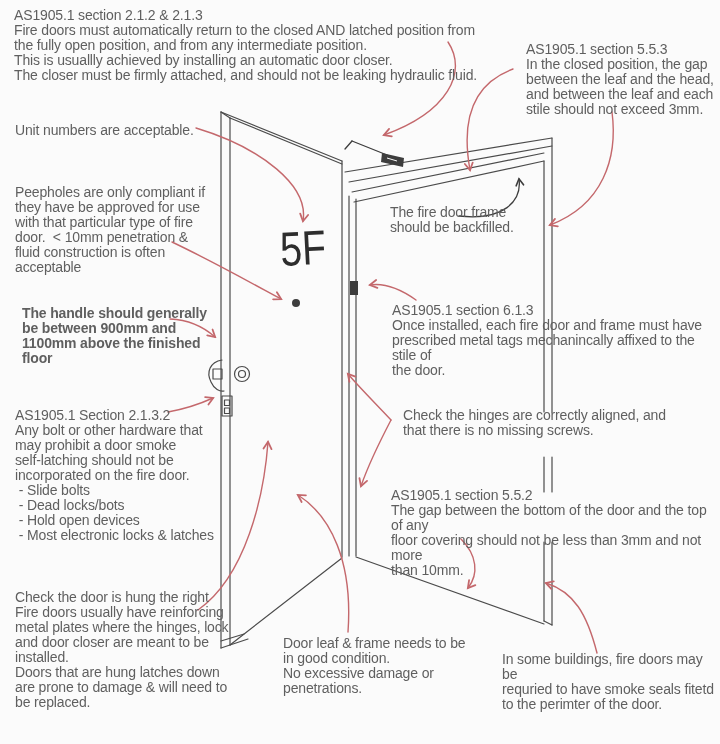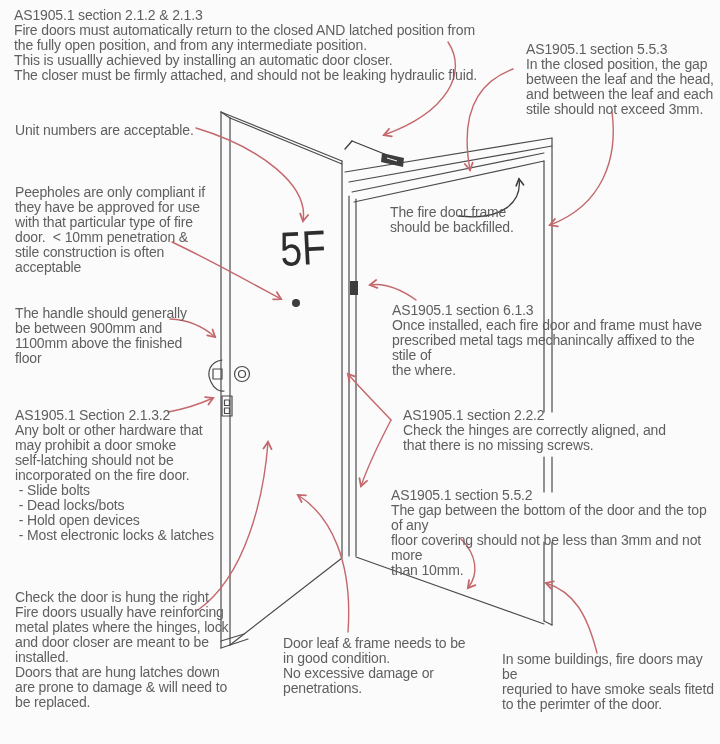--- a/index.html
+++ b/index.html
@@ -118,57 +118,56 @@
 
   <div class="note" style="left:15px;top:123px;">
     <span class="line">Unit numbers are acceptable.</span>
   </div>
 
   <div class="note" style="left:15px;top:185px;">
     <span class="line">Peepholes are only compliant if</span>
     <span class="line">they have be approved for use</span>
     <span class="line">with that particular type of fire</span>
     <span class="line">door.  &lt; 10mm penetration &amp;</span>
-    <span class="line">stile construction is often</span>
+    <span class="line">fluid construction is often</span>
     <span class="line">acceptable</span>
   </div>
 
   <div class="note" style="left:390px;top:205px;">
     <span class="line">The fire door frame</span>
     <span class="line">should be backfilled.</span>
   </div>
 
-  <div class="note" style="left:15px;top:306px;">
+  <div class="note" style="left:22px;top:306px;font-weight:bold;">
     <span class="line">The handle should generally</span>
     <span class="line">be between 900mm and</span>
     <span class="line">1100mm above the finished</span>
     <span class="line">floor</span>
   </div>
 
   <div class="note" style="left:392px;top:303px;">
     <span class="line">AS1905.1 section 6.1.3</span>
     <span class="line">Once installed, each fire door and frame must have</span>
     <span class="line">prescribed metal tags mechanincally affixed to the stile of</span>
-    <span class="line">the where.</span>
+    <span class="line">the door.</span>
   </div>
 
   <div class="note" style="left:15px;top:408px;">
     <span class="line">AS1905.1 Section 2.1.3.2</span>
     <span class="line">Any bolt or other hardware that</span>
     <span class="line">may prohibit a door smoke</span>
     <span class="line">self-latching should not be</span>
     <span class="line">incorporated on the fire door.</span>
     <span class="line"> - Slide bolts</span>
     <span class="line"> - Dead locks/bots</span>
     <span class="line"> - Hold open devices</span>
     <span class="line"> - Most electronic locks &amp; latches</span>
   </div>
 
   <div class="note" style="left:403px;top:408px;">
-    <span class="line">AS1905.1 section 2.2.2</span>
     <span class="line">Check the hinges are correctly aligned, and</span>
     <span class="line">that there is no missing screws.</span>
   </div>
 
   <div class="note" style="left:391px;top:488px;">
     <span class="line">AS1905.1 section 5.5.2</span>
     <span class="line">The gap between the bottom of the door and the top of any</span>
     <span class="line">floor covering should not be less than 3mm and not more</span>
     <span class="line">than 10mm.</span>
   </div>

